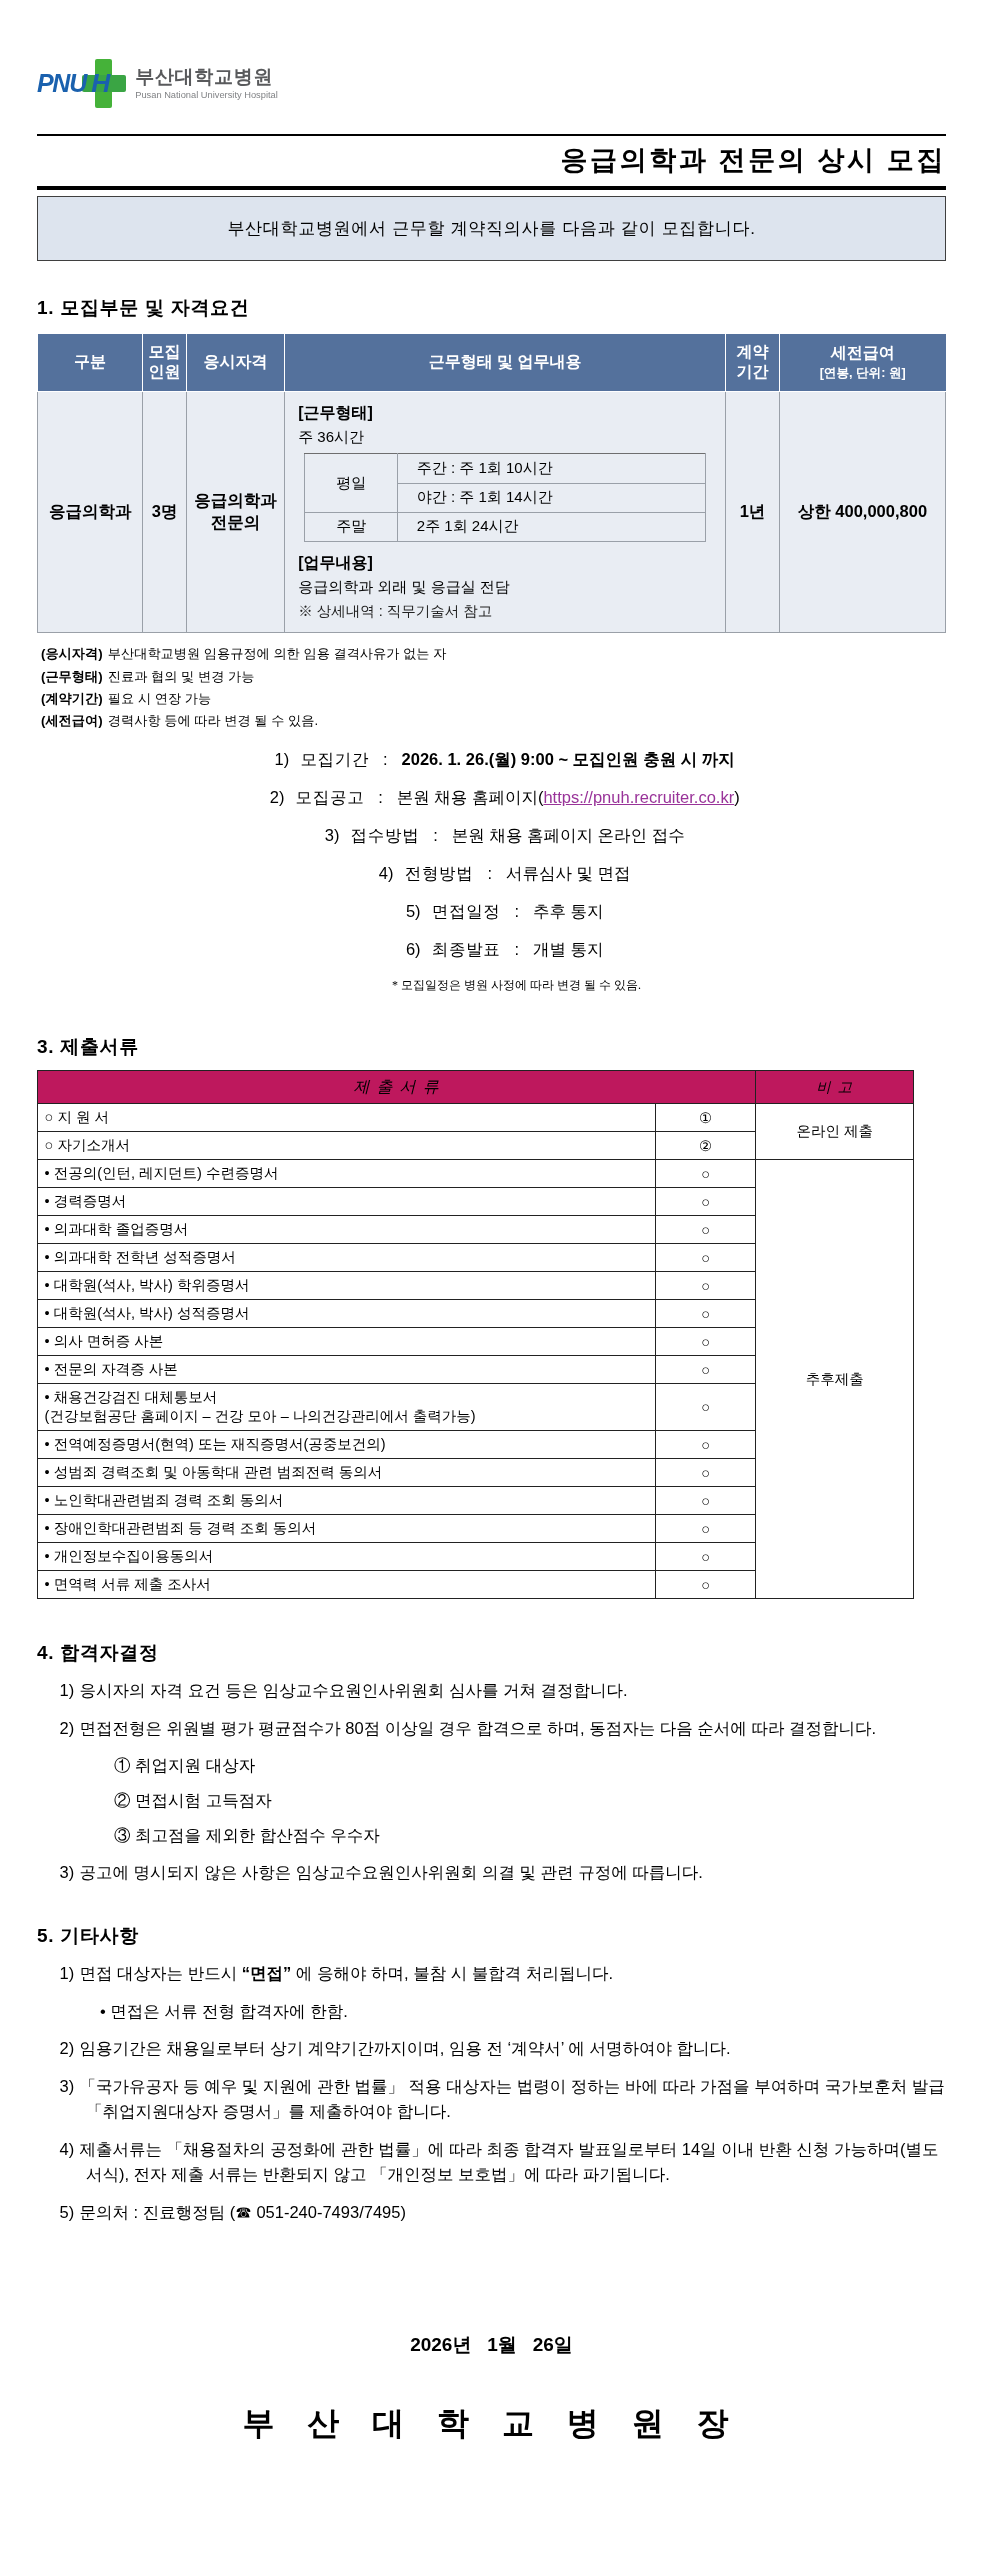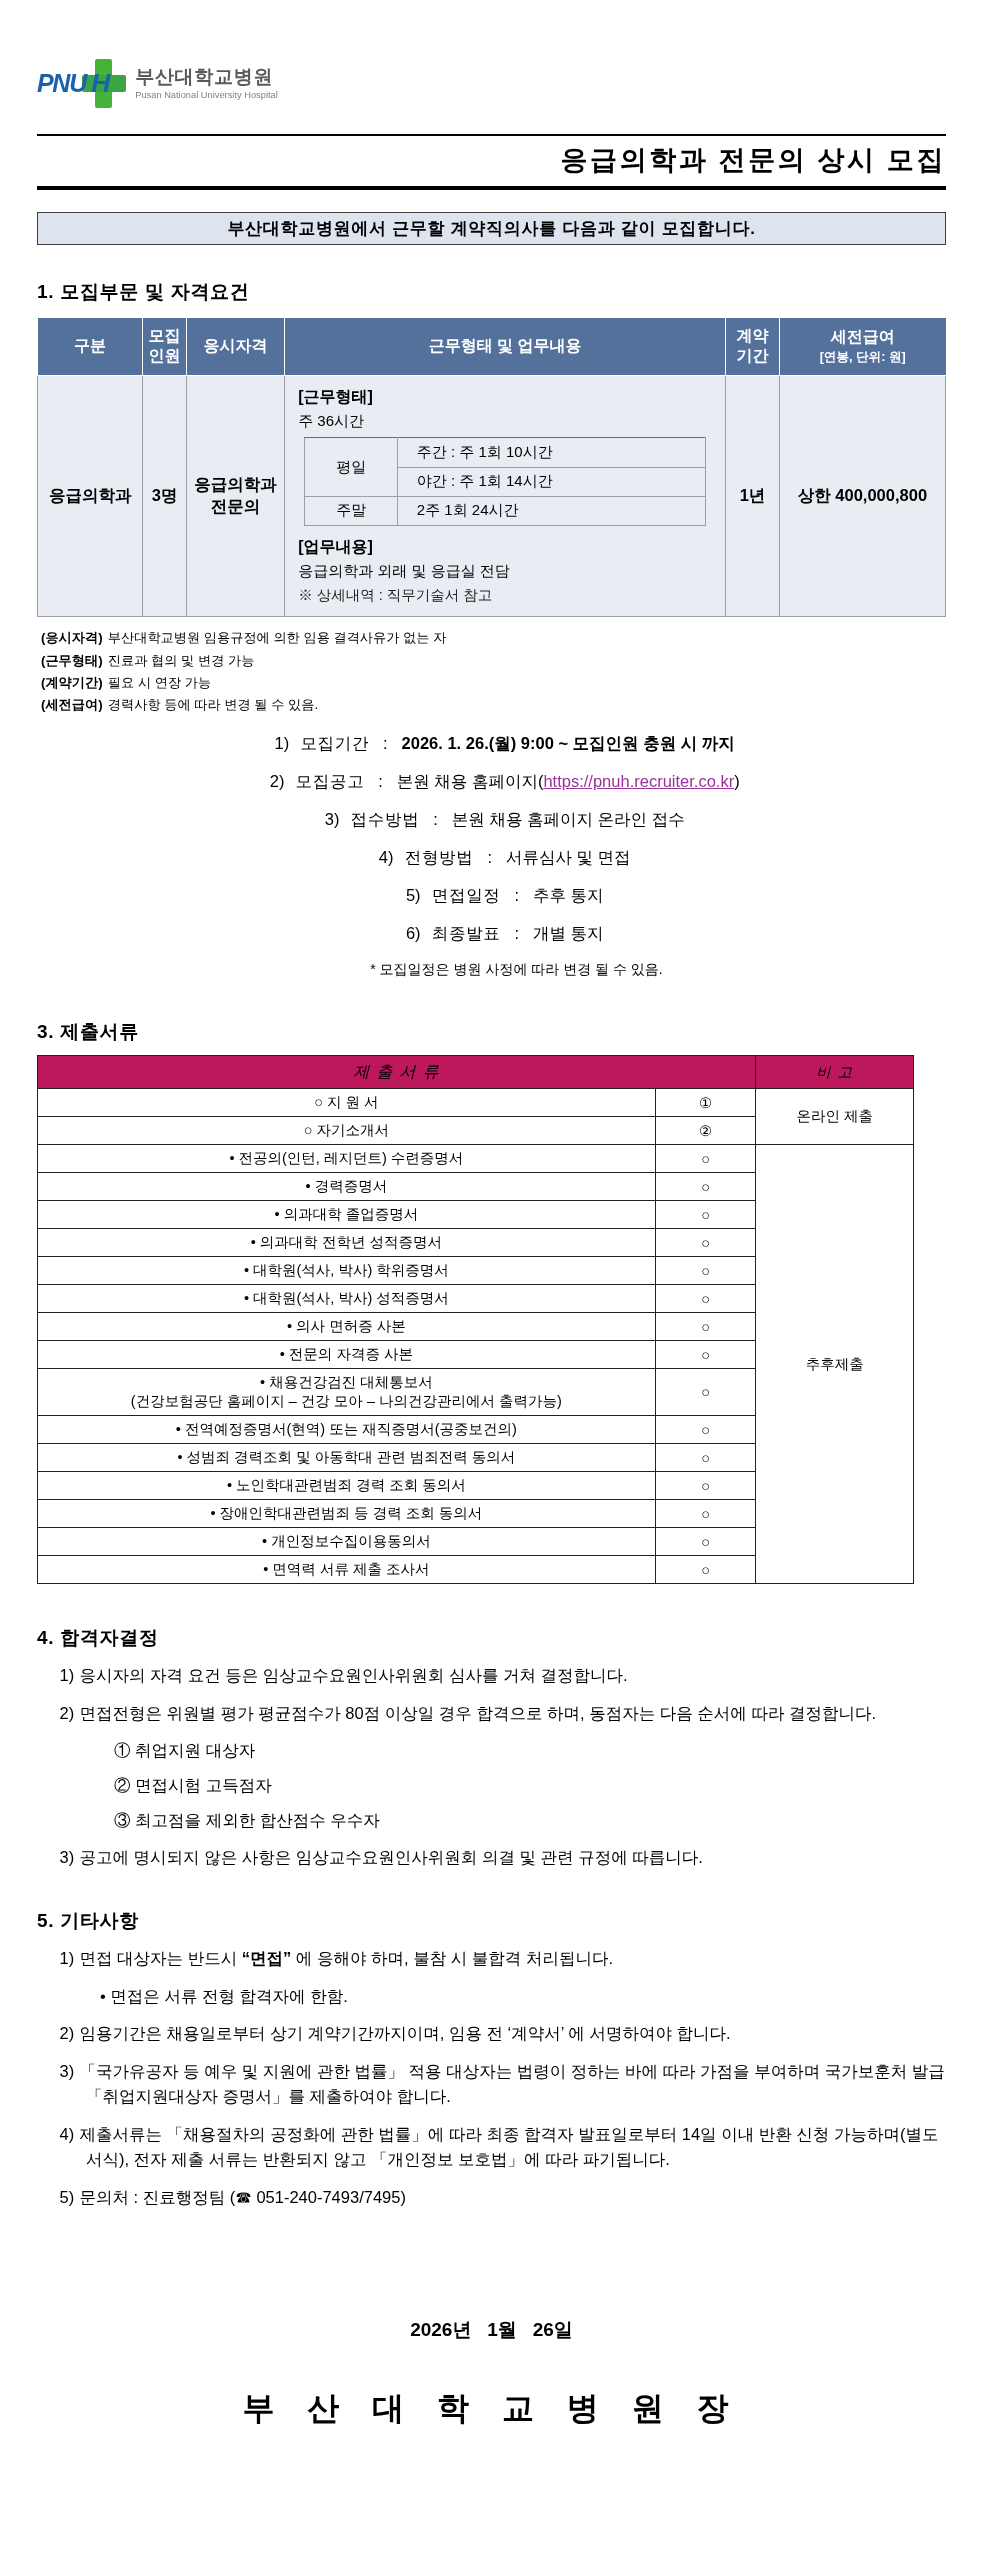--- a/index.html
+++ b/index.html
@@ -38,28 +38,28 @@
     margin-top: 26.4px;
     border-top: 2px solid #000;
     border-bottom: 4.6px solid #000;
     text-align: right;
     padding: 5.3px 0 8px 0;
   }
   .doc-title { font-size: 27px; font-weight: bold; letter-spacing: 2.6px; }
 
   
   .banner {
-    margin-top: 22px;
+    margin-top: 6px;
     border: 1.3px solid #3f3f3f;
     background: #dde4ee;
     text-align: center;
     font-size: 17px;
-    font-weight: bold;
+    font-weight: normal;
     letter-spacing: 0.7px;
-    padding: 4px 0;
+    padding: 20px 0;
   }
 
   
   .sec-heading { font-size: 19px; font-weight: bold; letter-spacing: 0.7px; }
   .sec1-heading { margin-top: 34px; }
   .sec2-heading { margin-top: 34px; }
   .sec3-heading { margin-top: 40px; }
   .sec4-heading { margin-top: 41px; }
   .sec5-heading { margin-top: 37px; }
 
@@ -107,42 +107,42 @@
   .t1-note-text { margin-left: 5.3px; }
 
   
   .s2-list { margin-top: 10px; font-size: 16.5px; text-align: center; }
   .s2-item { margin: 16px 0 16px 26.4px; }
   .s2-num { margin-right: 6.6px; }
   .s2-label { letter-spacing: 0.7px; }
   .s2-colon { margin: 0 9.3px; }
   .s2-value-bold { font-weight: bold; }
   .s2-link { color: #993399; text-decoration: underline; }
-  .s2-note { margin: 6.6px 0 0 50px; font-size: 14px; }
+  .s2-note { margin: 6.6px 0 0 50px; font-size: 12px; font-family: Liberation Serif, serif; }
 
   
   .t3 { width: 96.5%; border-collapse: collapse; margin-top: 10.6px; }
   .t3 th {
     background: #be185d;
     font-size: 16px; font-weight: normal;
     border: 0.7px solid #222;
     border-bottom: 1.3px solid #222;
     padding: 5.3px 2.6px;
     text-align: center;
     letter-spacing: 1.3px;
     font-style: italic;
   }
   .t3 { border: 1.3px solid #222; }
   .t3 td {
     border: 0.7px solid #222;
     font-size: 14.5px;
     padding: 4px 6.6px;
     vertical-align: middle;
   }
-  .t3 .doc-name { text-align: center; }
+  .t3 .doc-name { text-align: left; }
   .t3 .doc-mark { width: 11.5%; text-align: center; }
   .t3 .doc-remark { width: 18%; text-align: center; font-size: 14.5px; }
 
   
   .sec-body { margin-top: 9.3px; font-size: 16.5px; line-height: 1.55; }
   .num-item { margin: 12px 0 12px 22.5px; padding-left: 26.4px; text-indent: -26.4px; }
   .num { margin-right: 5.3px; }
   .sub-item { margin: 9.3px 0 9.3px 77px; }
   .sub-item2 { margin: 9.3px 0 9.3px 63px; }
   .bold { font-weight: bold; }

